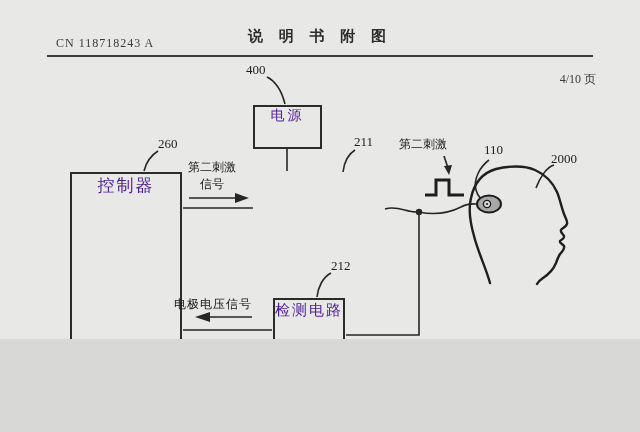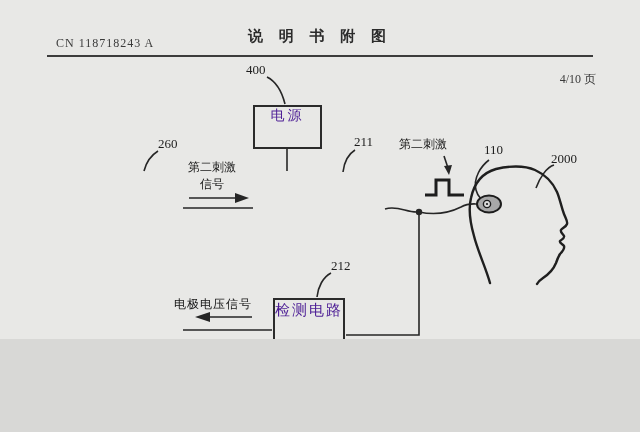--- a/index.html
+++ b/index.html
@@ -99,20 +99,23 @@
              C540,280 538,282 537,284" fill="none" stroke="#1f1f1f" stroke-width="2.4" stroke-linecap="round"></path>
 
     <ellipse cx="489" cy="204" rx="12" ry="8.5" fill="#a8a8a8" stroke="#1c1c1c" stroke-width="2"></ellipse>
     <circle cx="487" cy="204" r="3.6" fill="#dcdcdb" stroke="#1c1c1c" stroke-width="1.4"></circle>
     <circle cx="487" cy="204" r="1.1" fill="#1c1c1c"></circle>
   </svg>
 
   <div class="box box-power">
     <span>电源</span>
   </div>
+  <div class="box box-controller">
+    <span>控制器</span>
+  </div>
   <div class="box box-detect">
     <span>检测</span>
     <span>电路</span>
   </div>
 
   <div class="ref ref-400">400</div>
   <div class="ref ref-211">211</div>
   <div class="ref ref-213">260</div>
   <div class="ref ref-212">212</div>
   <div class="ref ref-110">110</div>

